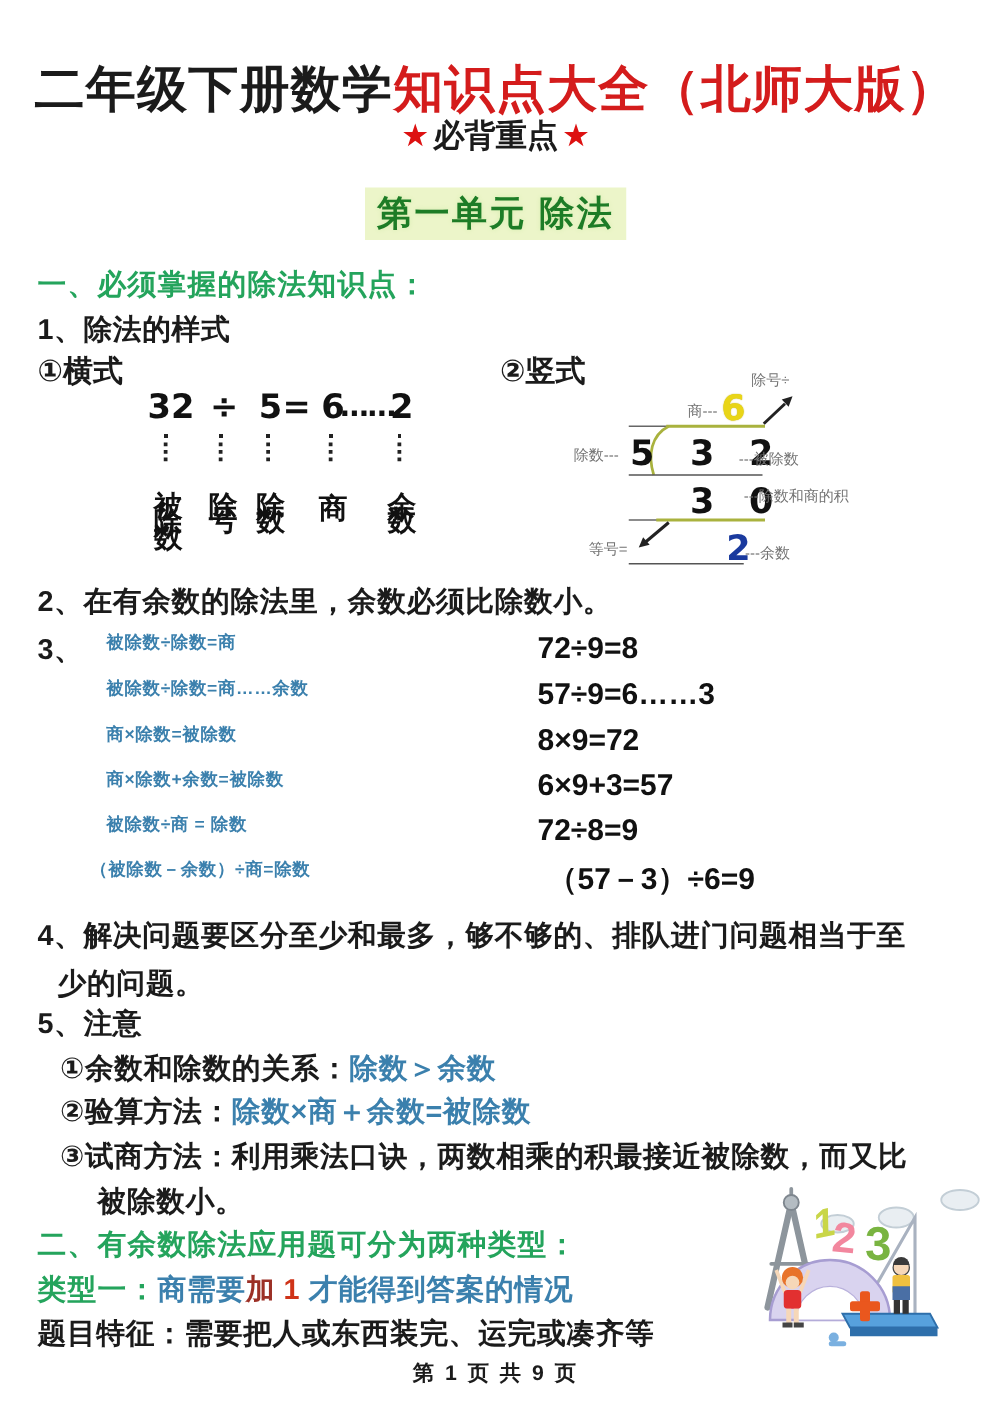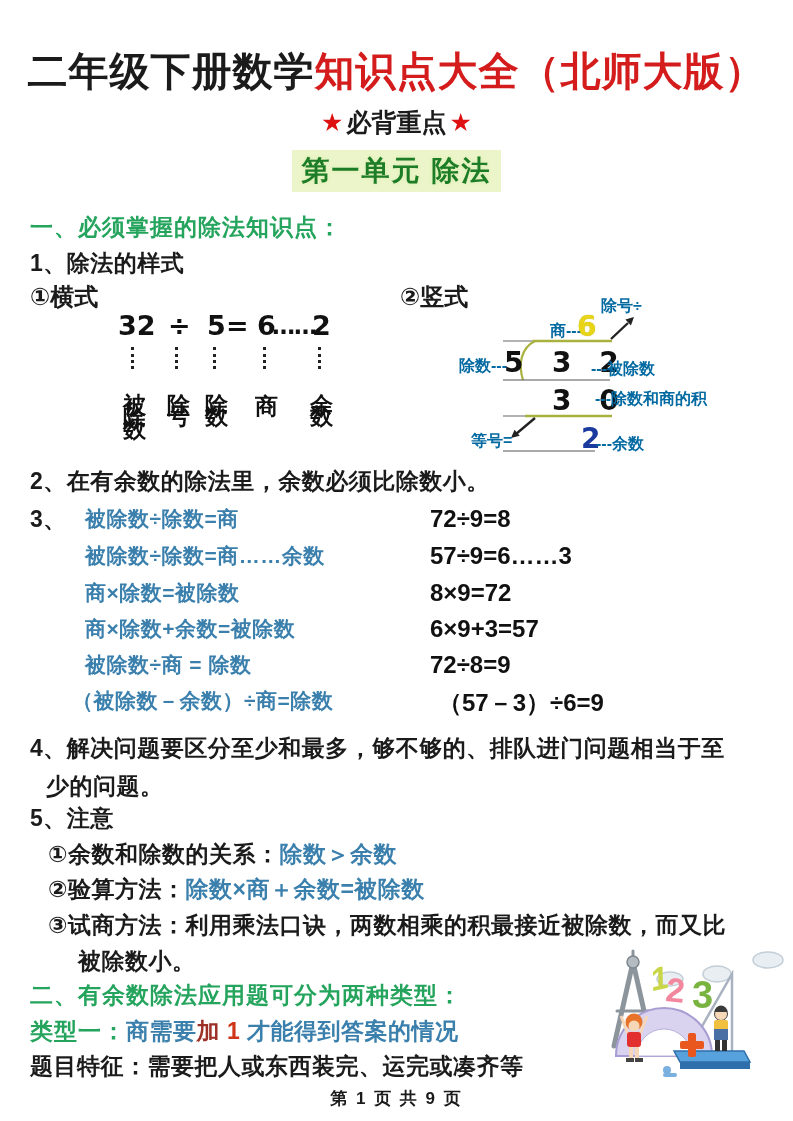--- a/index.html
+++ b/index.html
@@ -5,41 +5,41 @@
   html,body{margin:0;padding:0;background:#ffffff;}
   #canvas{
     position:relative;width:793px;height:1121px;margin:0 auto;background:#ffffff;
     font-family:"Liberation Sans","DejaVu Sans",sans-serif;color:#1b1b1b;overflow:hidden;
   }
   .abs{position:absolute;white-space:nowrap;}
   .center{left:0;width:793px;text-align:center;}
   
   .title{top:44px;font-size:40px;font-weight:900;letter-spacing:1px;}
   .title .red{color:#d41c1c;}
-  .starline{top:106px;font-size:25px;font-weight:900;}
+  .starline{top:92px;font-size:25px;font-weight:900;}
   .starline .star{color:#dd1111;margin:0 3px;}
   .unitline{top:150px;}
   .unit-chip{display:inline-block;background:#ecf5c9;color:#1d7c26;font-size:28px;font-weight:900;
     padding:2px 10px;letter-spacing:2px;text-shadow:0 0 4px #d6ecae;}
   
   .green-h{color:#24a45c;font-size:23px;font-weight:900;letter-spacing:1px;text-align:right;}
   .body-t{font-size:23px;font-weight:700;letter-spacing:.5px;}
   .circ-t{font-size:24px;font-weight:700;}
-  .blue-t{color:#3b80ad;font-size:21px;font-weight:700;letter-spacing:.5px;}
+  .blue-t{color:#3b80ad;font-size:14px;font-weight:700;letter-spacing:.5px;}
   .red-a{color:#9c3026;}
   .red-b{color:#cf3318;}
   
   .eq{position:absolute;top:310px;font:700 27px "DejaVu Sans",sans-serif;color:#111;}
   .eq-dots{top:313px;font-size:23px;letter-spacing:-1px;}
   .conn{position:absolute;top:347px;height:22px;width:0;border-left:3px dotted #222;}
   .vcol{position:absolute;top:374px;writing-mode:vertical-rl;text-orientation:upright;
     font-size:23px;font-weight:700;letter-spacing:13px;color:#111;}
   
   #longdiv{left:455px;top:288px;width:340px;height:182px;}
-  .ld-small{position:absolute;font-size:16px;font-weight:700;color:#0369a1;}
+  .ld-small{position:absolute;font-size:12px;font-weight:400;color:#737373;}
   .ld-big{position:absolute;font:900 28px "DejaVu Sans",sans-serif;color:#111;letter-spacing:9px;}
   .ld-yellow{color:#e9d517;text-shadow:0 0 1px #b8a800;}
   .ld-navy{color:#1a3a9e;}
   
   .rule{left:85px;}
   .example{left:430px;font-size:24px;font-weight:700;color:#111;}
   
   .footer{top:1087px;font-size:17px;font-weight:700;letter-spacing:2px;}
 </style>
 </head>

